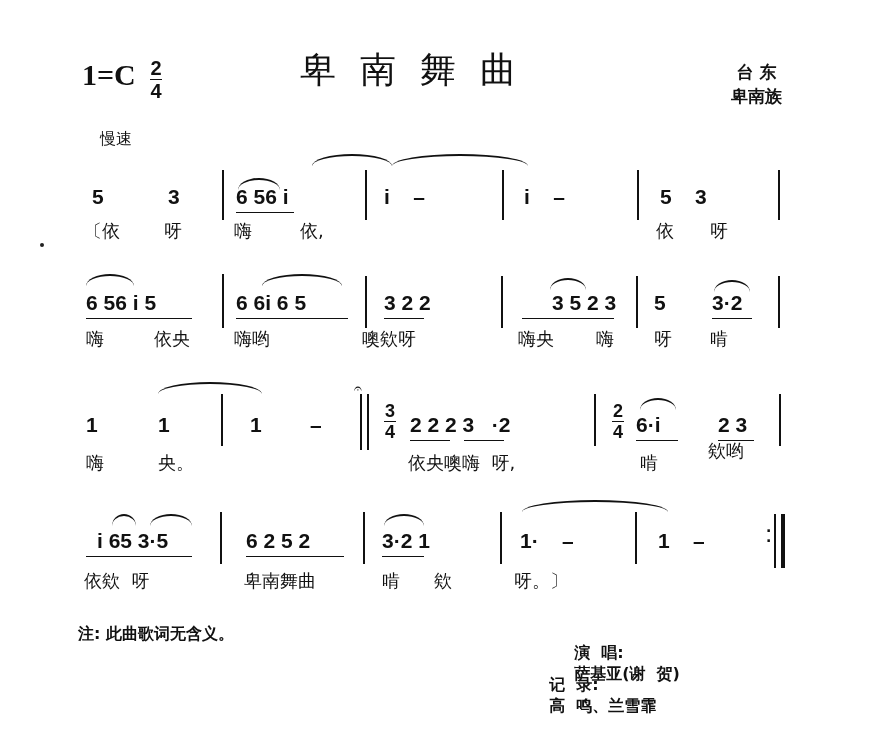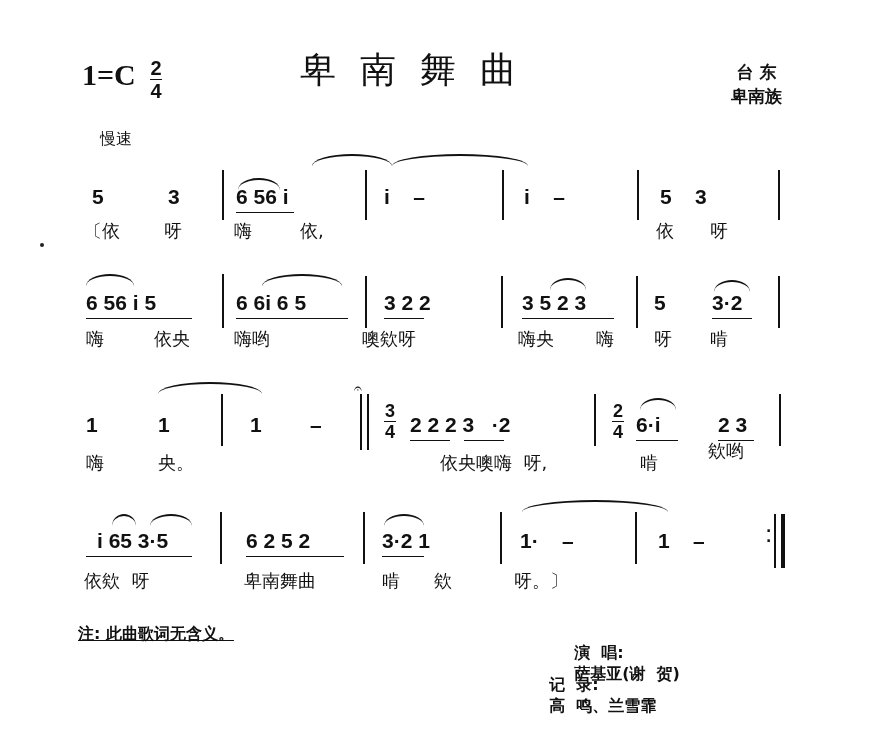--- a/index.html
+++ b/index.html
@@ -76,21 +76,21 @@
   <div class="ul" style="left:86px; top:56px; width:106px;"></div>
   <div class="bar-line" style="left:222px; top:12px; height:54px;"></div>
   <div class="slur" style="left:262px; top:12px; width:80px;"></div>
   <span class="note" style="left:236px; top:30px;">6 6i 6 5</span>
   <div class="ul" style="left:236px; top:56px; width:112px;"></div>
   <div class="bar-line" style="left:365px; top:14px; height:52px;"></div>
   <span class="note" style="left:384px; top:30px;">3 2 2</span>
   <div class="ul" style="left:384px; top:56px; width:40px;"></div>
   <div class="bar-line" style="left:501px; top:14px; height:52px;"></div>
   <div class="slur" style="left:550px; top:16px; width:36px;"></div>
-  <span class="note" style="left:522px; top:30px;">3 5 2 3</span>
+  <span class="note" style="left:552px; top:30px;">3 5 2 3</span>
   <div class="ul" style="left:522px; top:56px; width:92px;"></div>
   <div class="bar-line" style="left:636px; top:14px; height:52px;"></div>
   <span class="note" style="left:654px; top:30px;">5</span>
   <div class="slur" style="left:714px; top:18px; width:36px;"></div>
   <span class="note" style="left:712px; top:30px;">3·2</span>
   <div class="ul" style="left:712px; top:56px; width:40px;"></div>
   <div class="bar-line" style="left:778px; top:14px; height:52px;"></div>
 
   <span class="lyric" style="left:86px; top:68px;">嗨</span>
   <span class="lyric" style="left:154px; top:68px;">依央</span>
@@ -127,21 +127,21 @@
   </div>
   <div class="slur" style="left:640px; top:26px; width:36px;"></div>
   <span class="note" style="left:636px; top:42px;">6·i</span>
   <div class="ul" style="left:636px; top:68px; width:42px;"></div>
   <span class="note" style="left:718px; top:42px;">2 3</span>
   <div class="ul" style="left:718px; top:68px; width:36px;"></div>
   <div class="bar-line" style="left:779px; top:22px; height:52px;"></div>
 
   <span class="lyric" style="left:86px; top:82px;">嗨</span>
   <span class="lyric" style="left:158px; top:82px;">央。</span>
-  <span class="lyric" style="left:408px; top:82px;margin-left:32px;">依央噢嗨  呀,</span>
+  <span class="lyric" style="left:408px; top:82px;">依央噢嗨  呀,</span>
   <span class="lyric" style="left:640px; top:82px;">啃</span>
   <span class="lyric" style="left:708px; top:70px;">欸哟</span>
 </div>
 
 <div class="row" style="top:492px;">
   <div class="slur" style="left:112px; top:22px; width:24px;"></div>
   <div class="slur" style="left:150px; top:22px; width:42px;"></div>
   <span class="note" style="left:97px; top:38px;">i 65 3·5</span>
   <div class="ul" style="left:86px; top:64px; width:106px;"></div>
   <div class="bar-line" style="left:220px; top:20px; height:52px;"></div>
@@ -159,21 +159,21 @@
   <div class="abs" style="left:766px; top:34px; font-size:14px; font-weight:bold; line-height:10px;">·<br>·</div>
   <div class="dbl" style="left:774px; top:22px; height:54px; border-right-width:4px;"></div>
 
   <span class="lyric" style="left:84px; top:80px;">依欸  呀</span>
   <span class="lyric" style="left:244px; top:80px;">卑南舞曲</span>
   <span class="lyric" style="left:382px; top:80px;">啃</span>
   <span class="lyric" style="left:434px; top:80px;">欸</span>
   <span class="lyric" style="left:514px; top:80px;">呀。〕</span>
 </div>
 
-<div class="note-text" style="left:78px; top:624px;text-decoration:underline;">注: 此曲歌词无含义。</div>
+<div class="note-text" style="left:78px; top:624px;">注: 此曲歌词无含义。</div>
 <div class="credit" style="left:563px; top:624px;">
   <span>演  唱:</span>
   <span>萨基亚(谢  贺)</span>
 </div>
 <div class="credit" style="left:538px; top:656px;">
   <span>记  录:</span>
   <span>高  鸣、兰雪霏</span>
 </div>
 
 </body></html>

